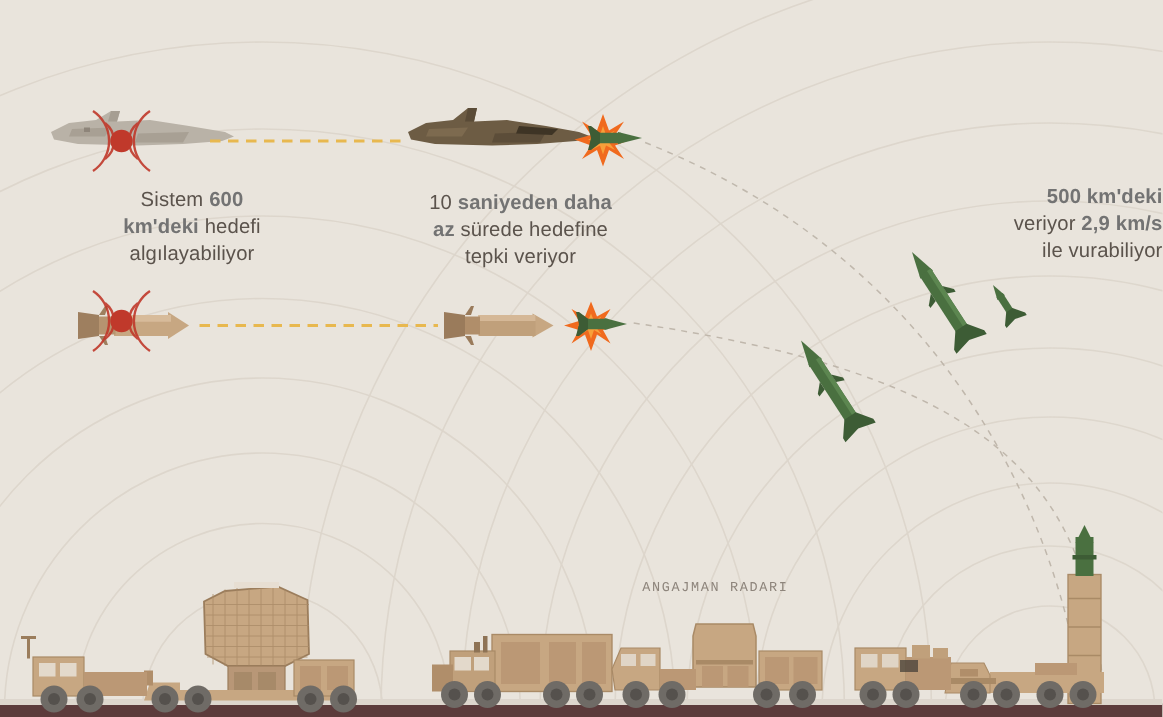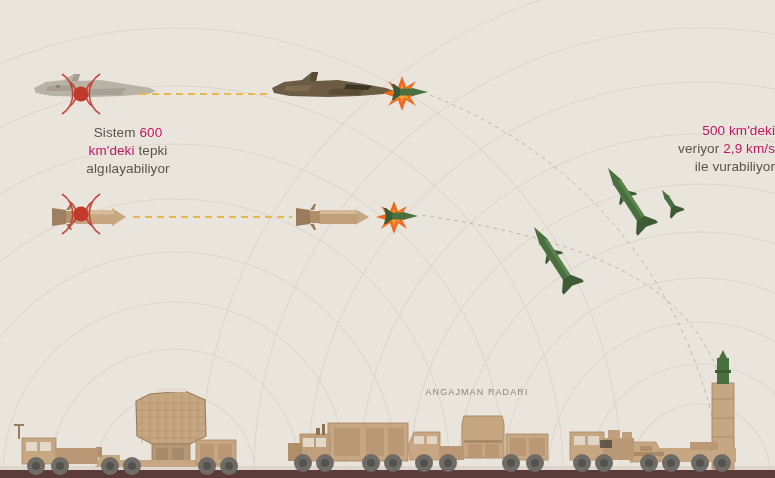--- a/index.html
+++ b/index.html
@@ -5,32 +5,32 @@
   html,body{margin:0;padding:0;}
   body{
     width:775px;height:478px;overflow:hidden;
     font-family:"Liberation Sans", sans-serif;
     background:#e9e4dc;
   }
   #stage{position:relative;width:775px;height:478px;background:#e9e4dc;overflow:hidden;}
   #bg{position:absolute;inset:0;width:775px;height:478px;}
 
   .txt{position:absolute;color:#5b534c;font-size:13.5px;line-height:18px;letter-spacing:.1px;}
-  .txt b{font-weight:normal;color:#be185d;}
+  .txt b{font-weight:bold;color:#737373;}
   .t-left{left:38px;top:124px;width:180px;text-align:center;}
   .t-mid{left:262px;top:126px;width:170px;text-align:center;}
   .t-right{left:625px;top:122px;width:150px;text-align:right;padding-right:8px;}
 
   .vlabel{
     position:absolute;color:#8e857c;font-size:9px;letter-spacing:1.1px;
     line-height:13px;text-align:center;font-weight:normal;
   }
   .vl1{left:22px;top:386px;width:130px;}
   .vl2{left:280px;top:386px;width:120px;}
-  .vl3{left:412px;top:386px;width:130px;}
+  .vl3{left:412px;top:386px;width:130px;font-family:Liberation Mono, monospace;}
   .vl4{left:590px;top:379px;width:130px;}
   svg{display:block;}
 </style>
 </head>
 <body>
 
 <div id="stage">
 
   <svg id="bg" viewBox="0 0 775 478">
     <defs>
@@ -334,24 +334,29 @@
             <circle cx="671" cy="463" r="4"></circle>
           <circle cx="700" cy="463" r="4"></circle>
             <circle cx="722" cy="463" r="4"></circle>
         </g>
       </g>
     </g>
   </svg>
 
   <div class="txt t-left">
     <span>Sistem </span><b>600</b><br>
-    <b>km'deki</b><span> tepki</span><br>
+    <b>km'deki</b><span> hedefi</span><br>
     <span>algılayabiliyor</span>
   </div>
 
+  <div class="txt t-mid">
+    <span>10 </span><b>saniyeden daha</b><br>
+    <b>az</b><span> sürede hedefine</span><br>
+    <span>tepki veriyor</span>
+  </div>
 
   <div class="txt t-right">
     <b>500 km'deki</b><br>
     <span>veriyor </span><b>2,9 km/s</b><br>
     <span>ile vurabiliyor</span>
   </div>
 
   <div class="vlabel vl3">
     <span>ANGAJMAN RADARI</span>
   </div>

